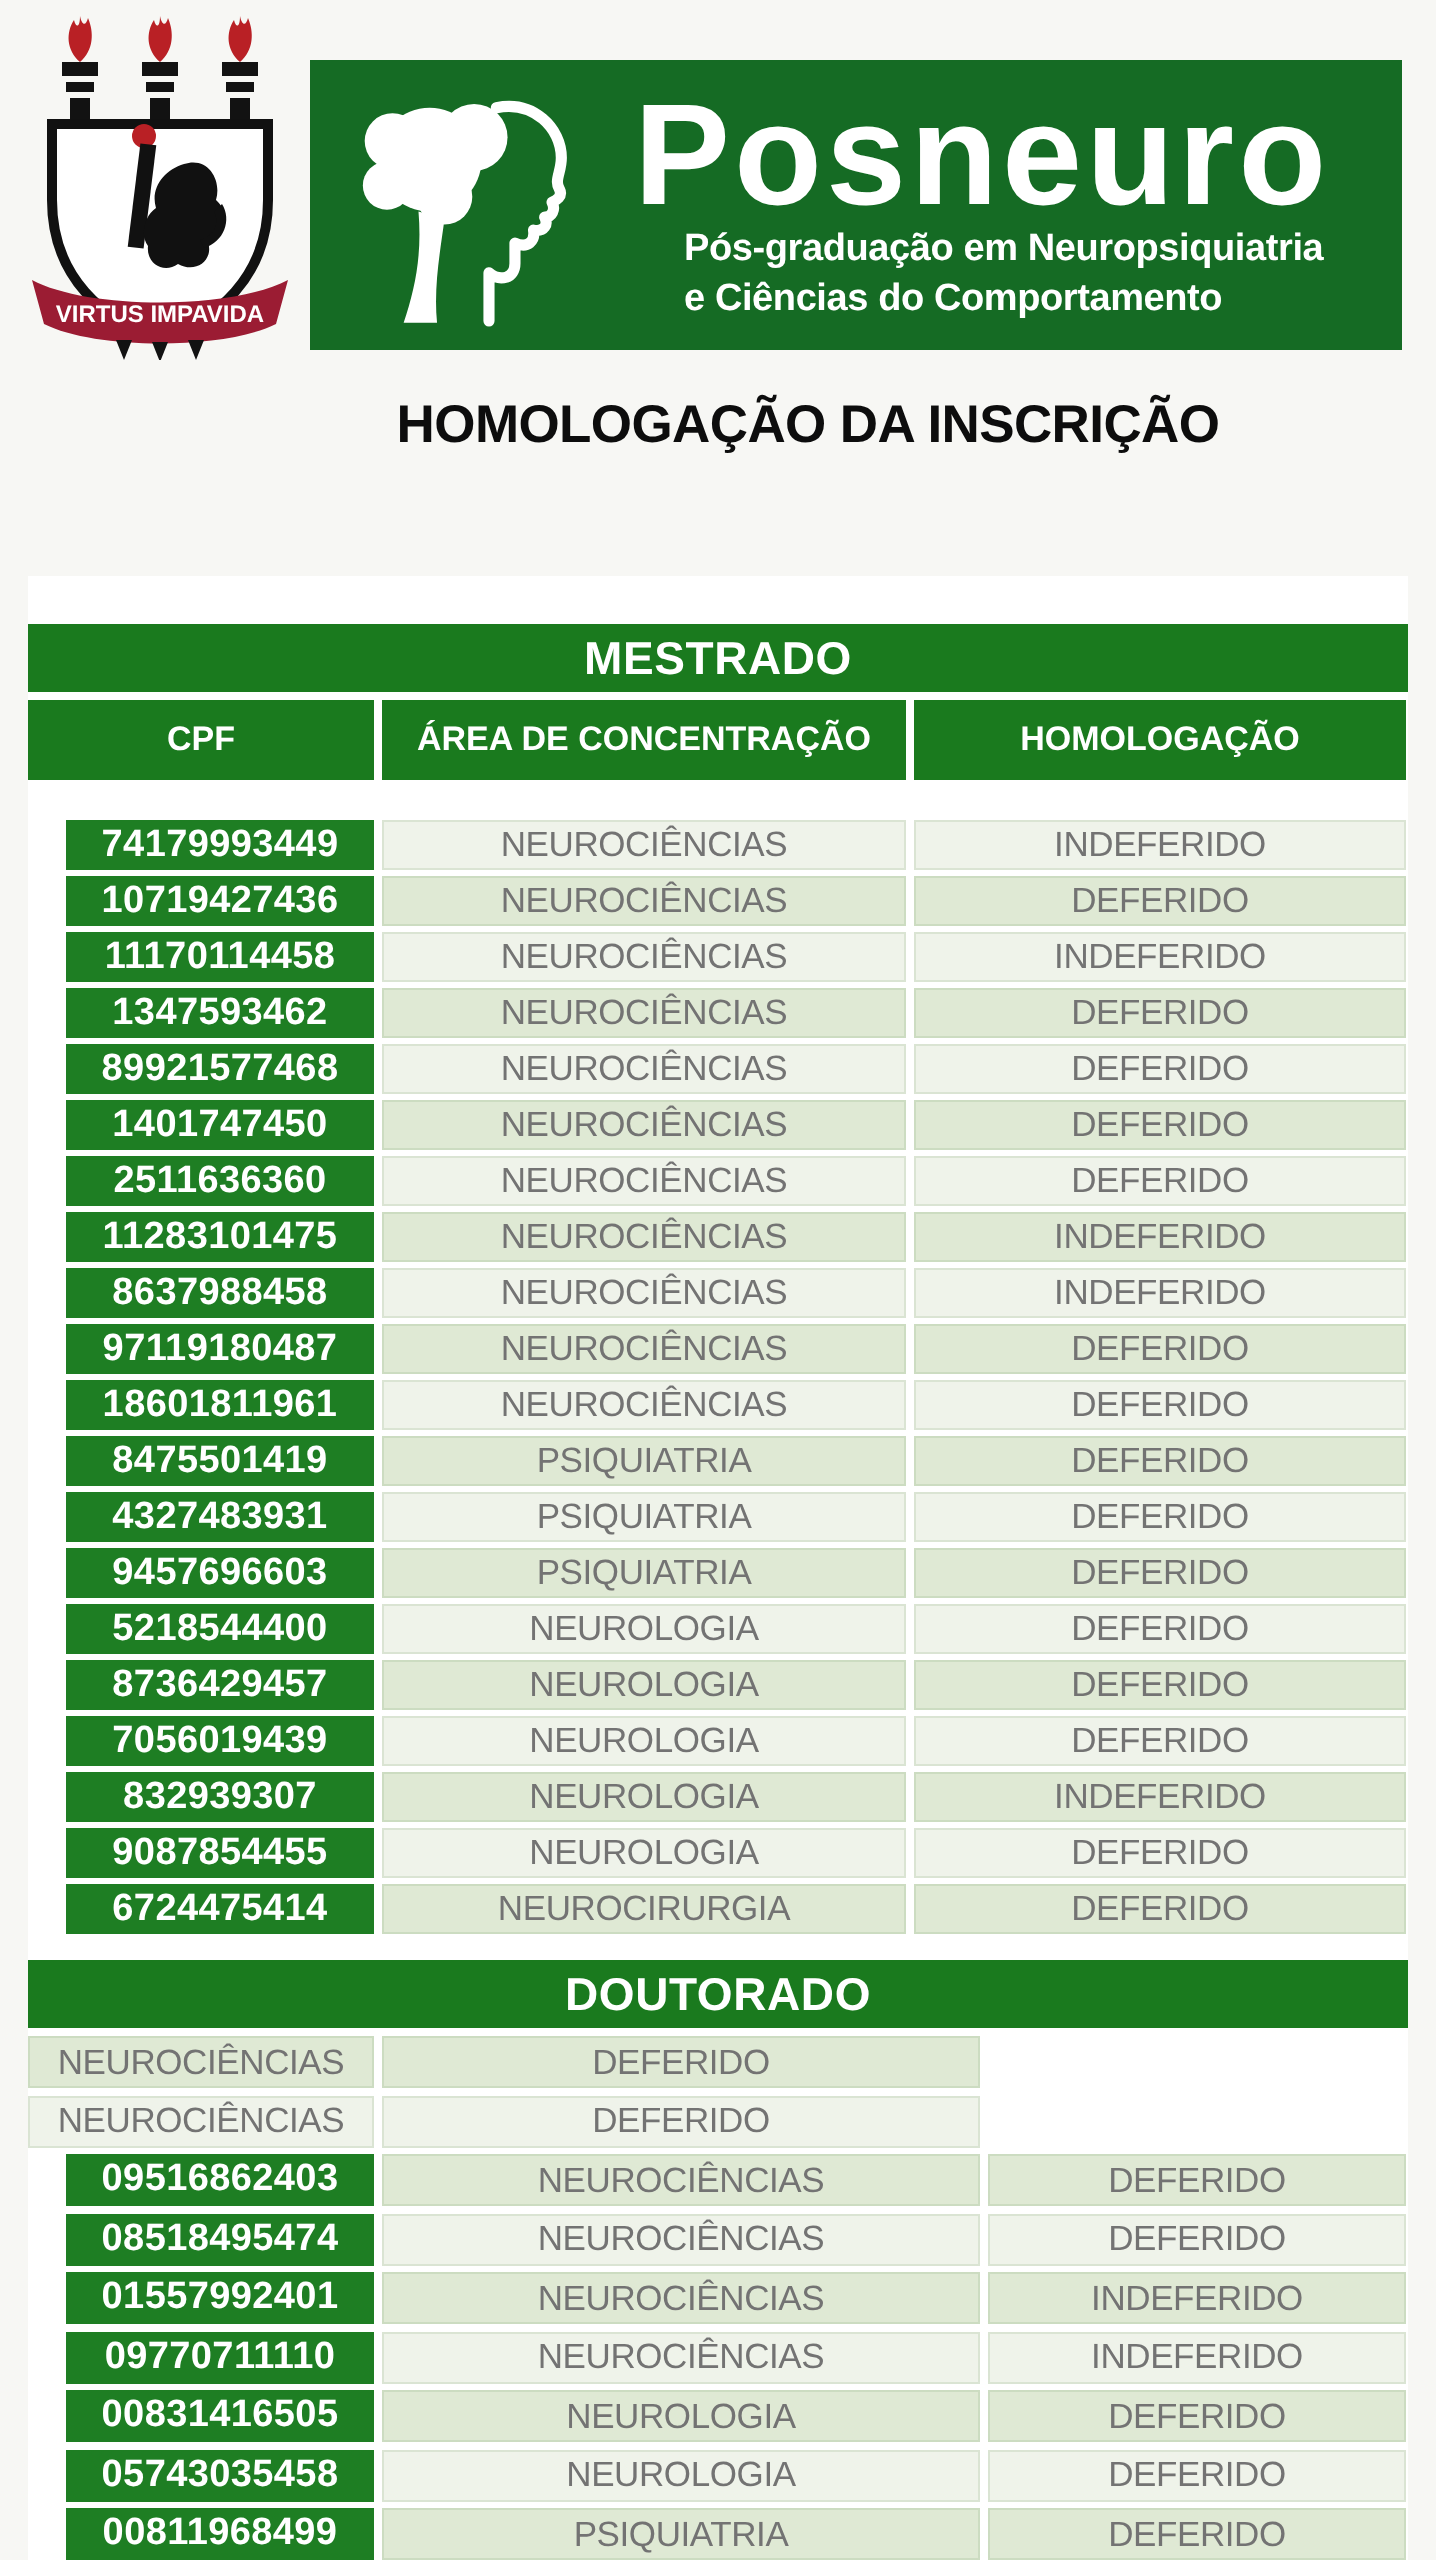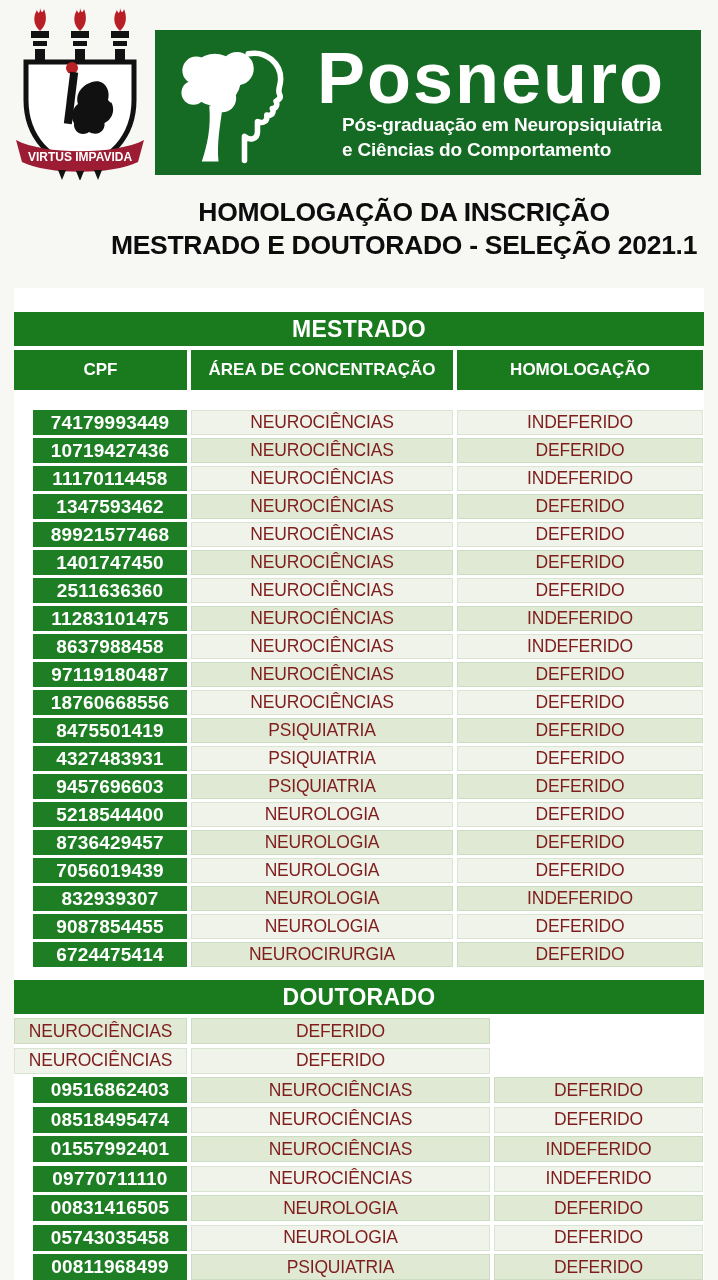--- a/index.html
+++ b/index.html
@@ -53,21 +53,21 @@
     display:flex;align-items:center;justify-content:center;
   }
   .trow{display:grid;column-gap:4px;height:25px;margin-bottom:3px;}
   .rows-d .trow{height:26px;margin-bottom:3.5px;}
   .cpf-wrap{padding-left:19px;background:transparent;}
   .cpf-box{
     height:100%;background:var(--cpf-green);color:#fff;font-weight:bold;font-size:19px;
     display:flex;align-items:center;justify-content:center;letter-spacing:0.2px;
   }
   .cell{
-    display:flex;align-items:center;justify-content:center;font-size:17.5px;color:#7f1d1d;
+    display:flex;align-items:center;justify-content:center;font-size:17.5px;color:#737373;
     letter-spacing:-0.2px;box-shadow:inset 0 0 0 1px rgba(120,160,110,0.18);
   }
   .light{background:var(--row-light);}
   .dark{background:var(--row-dark);}
 </style>
 </head>
 <body>
 
 <div class="page">
 
@@ -123,21 +123,20 @@
     </svg>
     <div class="banner-text">
       <div class="brand">Posneuro</div>
       <div class="sub">Pós-graduação em Neuropsiquiatria</div>
       <div class="sub">e Ciências do Comportamento</div>
     </div>
   </div>
 
   <div class="title">
     <div>HOMOLOGAÇÃO DA INSCRIÇÃO</div>
-    <div>MESTRADO E DOUTORADO - SELEÇÃO 2021.1</div>
   </div>
 
   <div class="tables">
 
     <section>
       <div class="band">MESTRADO</div>
       <div class="hdr-row m-cols">
         <div class="hdr">CPF</div>
         <div class="hdr">ÁREA DE CONCENTRAÇÃO</div>
         <div class="hdr">HOMOLOGAÇÃO</div>
@@ -208,21 +207,21 @@
           </div>
           <div class="trow m-cols">
             <div class="cpf-wrap">
               <div class="cpf-box">97119180487</div>
             </div>
             <div class="cell dark">NEUROCIÊNCIAS</div>
             <div class="cell dark">DEFERIDO</div>
           </div>
           <div class="trow m-cols">
             <div class="cpf-wrap">
-              <div class="cpf-box">18760668556</div>
+              <div class="cpf-box">18601811961</div>
             </div>
             <div class="cell light">NEUROCIÊNCIAS</div>
             <div class="cell light">DEFERIDO</div>
           </div>
           <div class="trow m-cols">
             <div class="cpf-wrap">
               <div class="cpf-box">8475501419</div>
             </div>
             <div class="cell dark">PSIQUIATRIA</div>
             <div class="cell dark">DEFERIDO</div>

